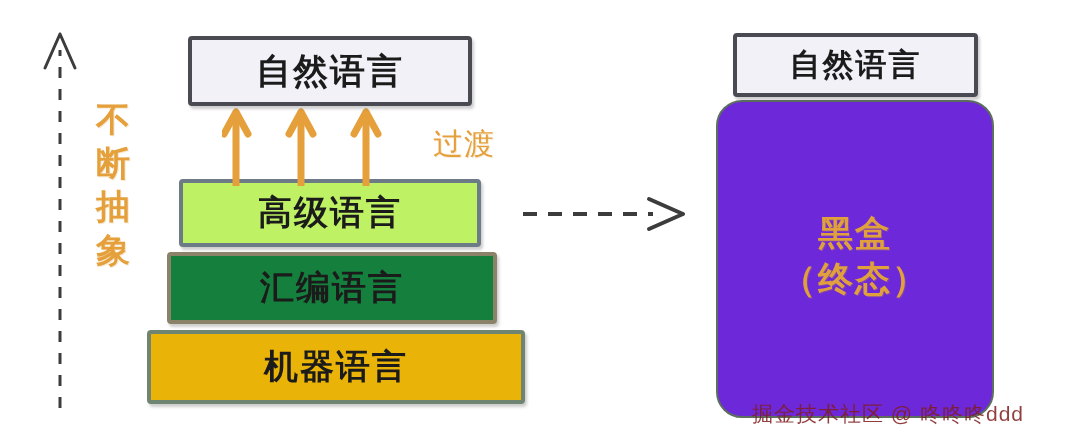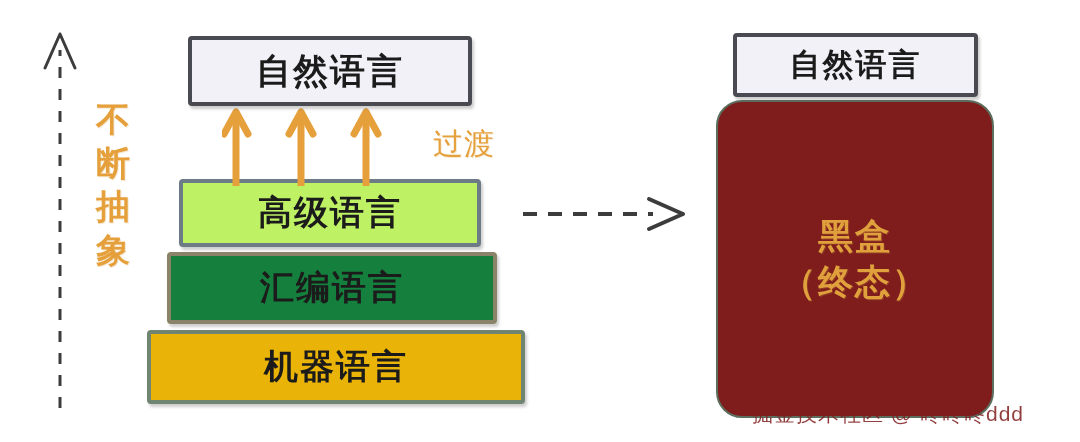--- a/index.html
+++ b/index.html
@@ -88,26 +88,27 @@
     background: #f2f1f8;
     border-color: #4a4a52;
     font-size: 31px;
     z-index: 6;
   }
   .box-blackbox {
     left: 716px;
     top: 100px;
     width: 278px;
     height: 318px;
-    background: #7f1d1d;
+    background: #6d28d9;
     border: 2px solid #5c6f5f;
     border-radius: 26px;
     box-shadow: none;
     flex-direction: column;
     z-index: 1;
+    font-family: Liberation Mono, monospace;
   }
   .blackbox-line {
     color: #e0a03c;
     font-size: 35px;
     font-weight: 700;
     letter-spacing: 2px;
     line-height: 1.32;
     text-shadow: 1px 1px 0 rgba(200,150,60,0.25);
   }
 

